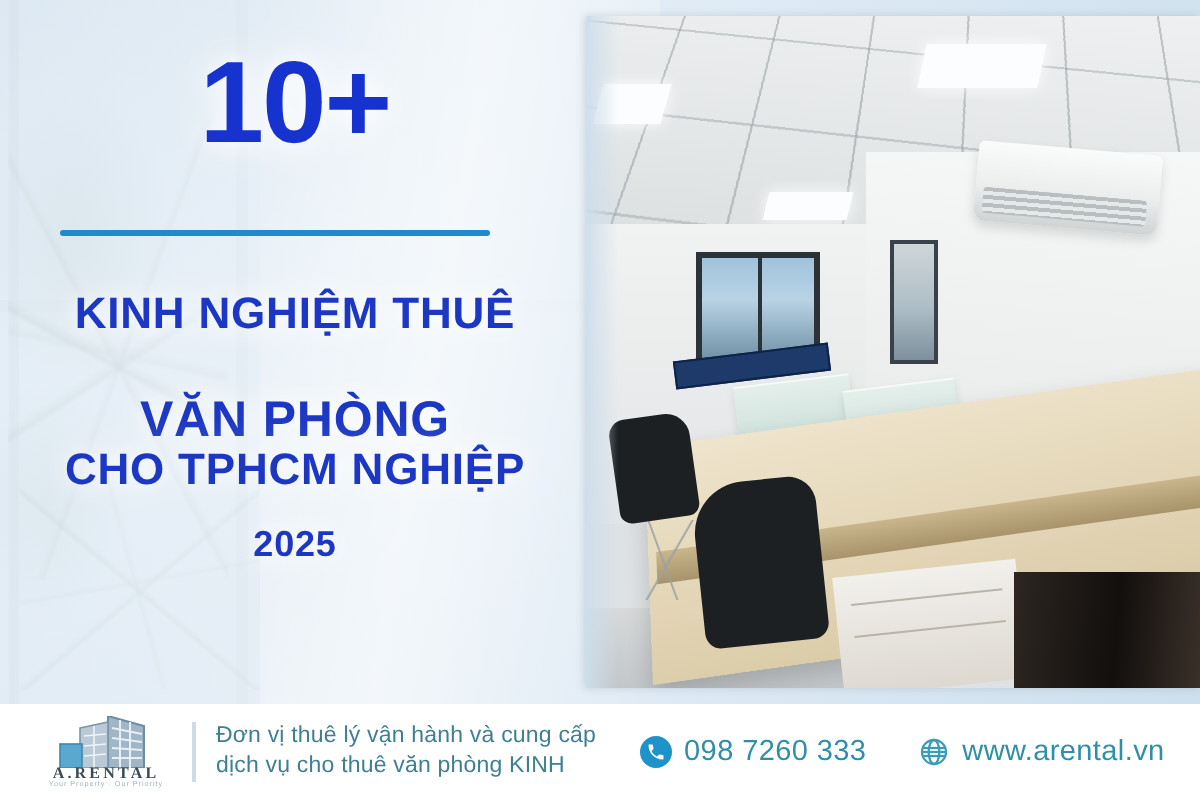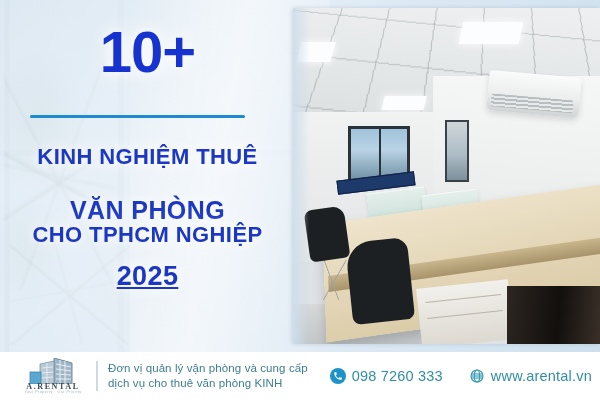--- a/index.html
+++ b/index.html
@@ -90,21 +90,21 @@
     background:#1d8ad2; border-radius:2px;
   }
   .h1 {
     position:absolute; left:0; width:295px;
     color:#1b37c4; font-weight:bold; line-height:1;
     text-shadow:0 0 10px rgba(255,255,255,.92), 0 0 22px rgba(255,255,255,.7);
   }
   .l1 { top:146px; font-size:22px; letter-spacing:.4px; }
   .l2 { top:198px; font-size:25px; letter-spacing:.4px; }
   .l3 { top:224px; font-size:22px; letter-spacing:.4px; }
-  .l4 { top:263px; font-size:27px; letter-spacing:.4px;text-decoration:underline; }
+  .l4 { top:263px; font-size:18px; letter-spacing:.4px; }
 
   
   .photo {
     position:absolute; left:293px; top:8px; width:307px; height:336px;
     overflow:hidden;
     background:#dfe2e4;
     box-shadow:-1px 0 4px rgba(60,80,100,.18);
   }
   .ph-ceiling {
     position:absolute; left:-24px; top:0; width:360px; height:150px;
@@ -338,21 +338,21 @@
         <rect x="2" y="14" width="11" height="12" fill="#5aa8cf"></rect>
         <rect x="2" y="14" width="11" height="12" fill="none" stroke="#3d87ad" stroke-width=".8"></rect>
       </svg>
       <div class="logo-word">A.RENTAL</div>
       <div class="logo-sub">Your Property · Our Priority</div>
     </div>
 
     <div class="vdiv"></div>
 
     <div class="tagline">
-      <div>Đơn vị quản lý vận phòng và cung cấp</div>
+      <div>Đơn vị thuê lý vận hành và cung cấp</div>
       <div>dịch vụ cho thuê văn phòng KINH</div>
     </div>
 
     <div class="contact">
       <span class="c-icon-phone">
         <svg width="10" height="10" viewBox="0 0 24 24" fill="#ffffff">
           <path d="M6.6 10.8c1.4 2.8 3.8 5.2 6.6 6.6l2.2-2.2c.3-.3.7-.4 1-.2 1.2.4 2.4.6 3.6.6.6 0 1 .4 1 1V20c0 .6-.4 1-1 1C10.6 21 3 13.4 3 4c0-.6.4-1 1-1h3.4c.6 0 1 .4 1 1 0 1.3.2 2.5.6 3.6.1.4 0 .8-.2 1l-2.2 2.2z"></path>
         </svg>
       </span>
       <span class="c-text">098 7260 333</span>

